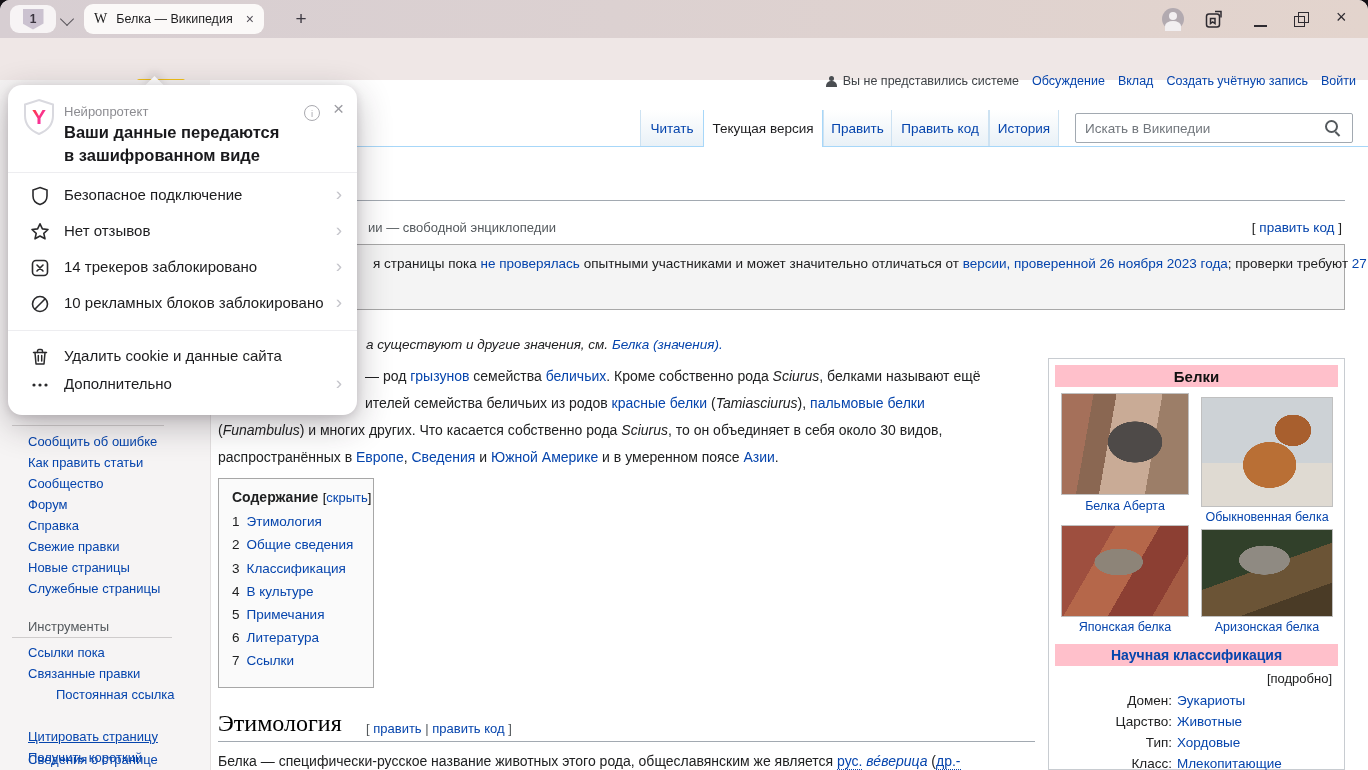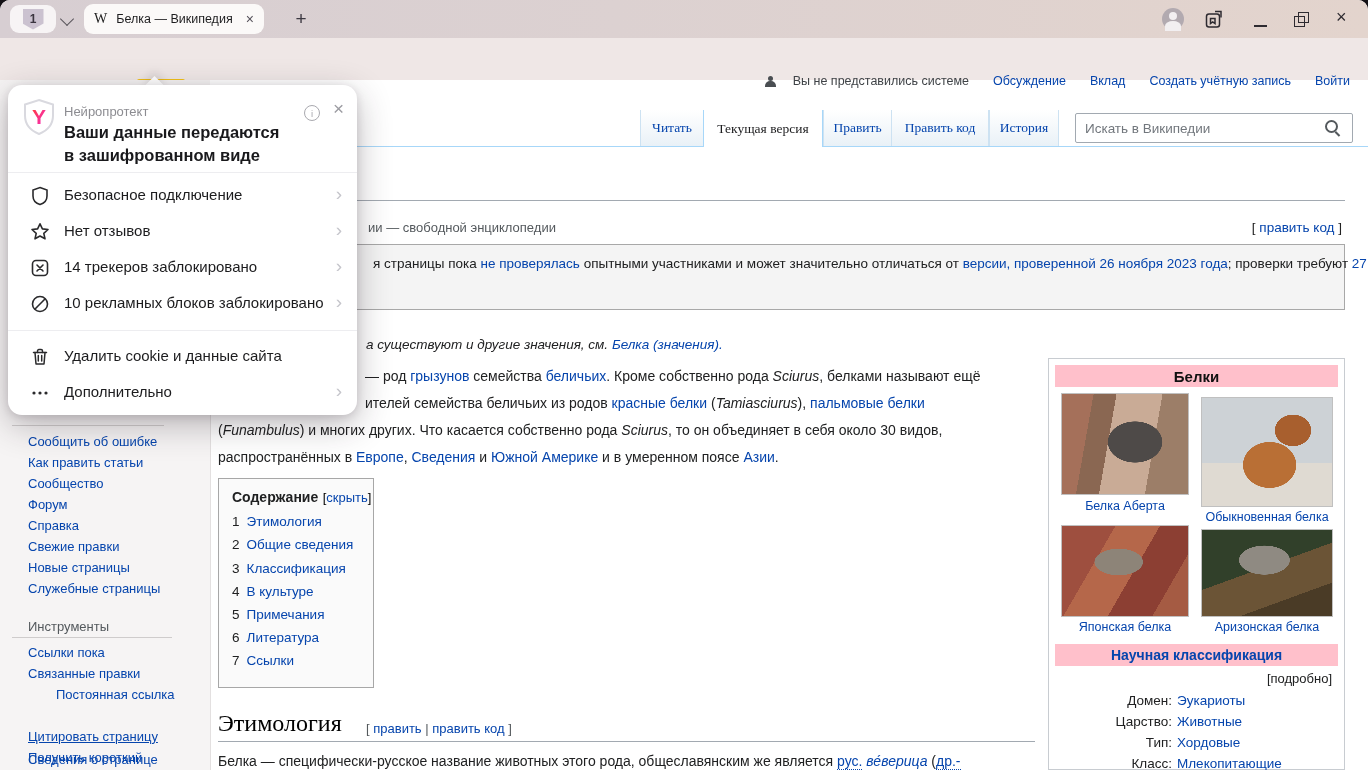--- a/index.html
+++ b/index.html
@@ -33,29 +33,29 @@
   .hl-box{position:absolute;left:137px;top:41px;width:40px;height:36px;border:4px solid #f2c018;background:#fbf9f8;border-radius:2px;display:flex;align-items:center;justify-content:center;}
   .urlpill{position:absolute;left:184px;top:44px;width:1134px;height:30px;background:#fff;border-radius:10px;}
   .urltext{position:absolute;left:192px;top:51px;font-size:13.5px;color:#1c1c1e;}
   .addrtitle{position:absolute;left:0;width:1368px;top:51px;text-align:center;font-size:13px;color:#131315;}
   
   .page{position:absolute;left:0;top:80px;width:1368px;height:690px;background:#fff;}
   .side-col{position:absolute;left:0;top:0;width:210px;height:690px;background:#f6f4f4;}
   .side-sep{position:absolute;left:210px;top:67px;width:1px;height:623px;background:#e3e0e0;}
   .globe-frag{position:absolute;left:140px;top:2px;width:190px;height:14px;opacity:.55;
     background:radial-gradient(ellipse 40px 18px at 30px 20px,#b9b4b4 40%,transparent 41%),radial-gradient(ellipse 50px 16px at 120px 18px,#c4bfbf 40%,transparent 41%);}
-  .personal{position:absolute;right:18px;top:-6px;display:flex;gap:24px;font-size:12.5px;white-space:nowrap;align-items:center;text-align:center;}
+  .personal{position:absolute;right:12px;top:-6px;display:flex;gap:13px;font-size:12.5px;white-space:nowrap;align-items:center;text-align:center;}
   .personal .grey{color:#3f4347;}
   .person-ic{width:11px;height:11px;position:relative;display:inline-block;margin-right:-7px;}
   .person-ic:before{content:"";position:absolute;left:3px;top:0;width:5px;height:5px;border-radius:50%;background:#4a4e52;}
   .person-ic:after{content:"";position:absolute;left:0;top:5px;width:11px;height:6px;border-radius:5px 5px 0 0;background:#4a4e52;}
   a,.lk{color:#0645ad;text-decoration:none;cursor:pointer;}
   .tabs-underline{position:absolute;left:210px;top:66px;width:1158px;height:1px;background:#a7d7f9;}
   .wtab{position:absolute;top:30px;height:36px;display:flex;align-items:center;justify-content:center;font-size:13.5px;color:#0645ad;
-    background:linear-gradient(#ffffff,#e9f1f7);border-left:1px solid #cde2f2;box-sizing:border-box;white-space:nowrap;font-family:Liberation Serif, serif;}
+    background:linear-gradient(#ffffff,#e9f1f7);border-left:1px solid #cde2f2;box-sizing:border-box;white-space:nowrap;}
   .wtab.active{background:#fff;color:#1d1d1f;border-left:1px solid #a7d7f9;border-right:1px solid #a7d7f9;height:37px;z-index:2;}
   .searchbox{position:absolute;left:1075px;top:33px;width:278px;height:30px;border:1px solid #a2a9b1;border-radius:2px;background:#fff;box-sizing:border-box;}
   .searchbox input{position:absolute;left:0;top:0;width:238px;height:28px;border:none;outline:none;padding:0 0 0 9px;font-size:13.5px;color:#333;font-family:"Liberation Sans",sans-serif;background:transparent;}
   .searchbox input::placeholder{color:#72777d;opacity:1;}
   .mag{position:absolute;right:11px;top:6px;width:16px;height:16px;}
   .mag:before{content:"";position:absolute;left:0;top:0;width:9px;height:9px;border:2px solid #54595d;border-radius:50%;}
   .mag:after{content:"";position:absolute;left:10.5px;top:10.5px;width:6px;height:2px;background:#54595d;transform:rotate(45deg);transform-origin:0 0;}
   .h1-line{position:absolute;left:218px;top:120px;width:1127px;height:1px;background:#a2a9b1;}
   .subtitle{position:absolute;left:368px;top:140px;font-size:13px;color:#54595d;}
   .editcode-top{position:absolute;right:26px;top:140px;font-size:13.5px;color:#222;}
@@ -351,21 +351,21 @@
       <span class="ric">
         <svg width="20" height="20" viewBox="0 0 20 20" fill="none" stroke="#2a2a2c" stroke-width="1.5" stroke-linecap="round" stroke-linejoin="round">
             <path d="M3.5 5.5h13"></path>
             <path d="M7.5 5.5V4c0-.8.6-1.4 1.4-1.4h2.2c.8 0 1.4.6 1.4 1.4v1.5"></path>
             <path d="m5 5.5 1 11.5h8l1-11.5"></path>
             <path d="M8.3 8.5v5.5M11.7 8.5v5.5"></path>
           </svg>
       </span>
       <span class="rlab">Удалить cookie и данные сайта</span>
     </div>
-    <div class="pp-row" style="top:290px;">
+    <div class="pp-row" style="top:282px;">
       <span class="ric">
         <svg width="20" height="20" viewBox="0 0 20 20" fill="#2a2a2c">
             <circle cx="4" cy="10" r="1.6"></circle>
             <circle cx="10" cy="10" r="1.6"></circle>
             <circle cx="16" cy="10" r="1.6"></circle>
           </svg>
       </span>
       <span class="rlab">Дополнительно</span>
       <span class="rchev">›</span>
     </div>

